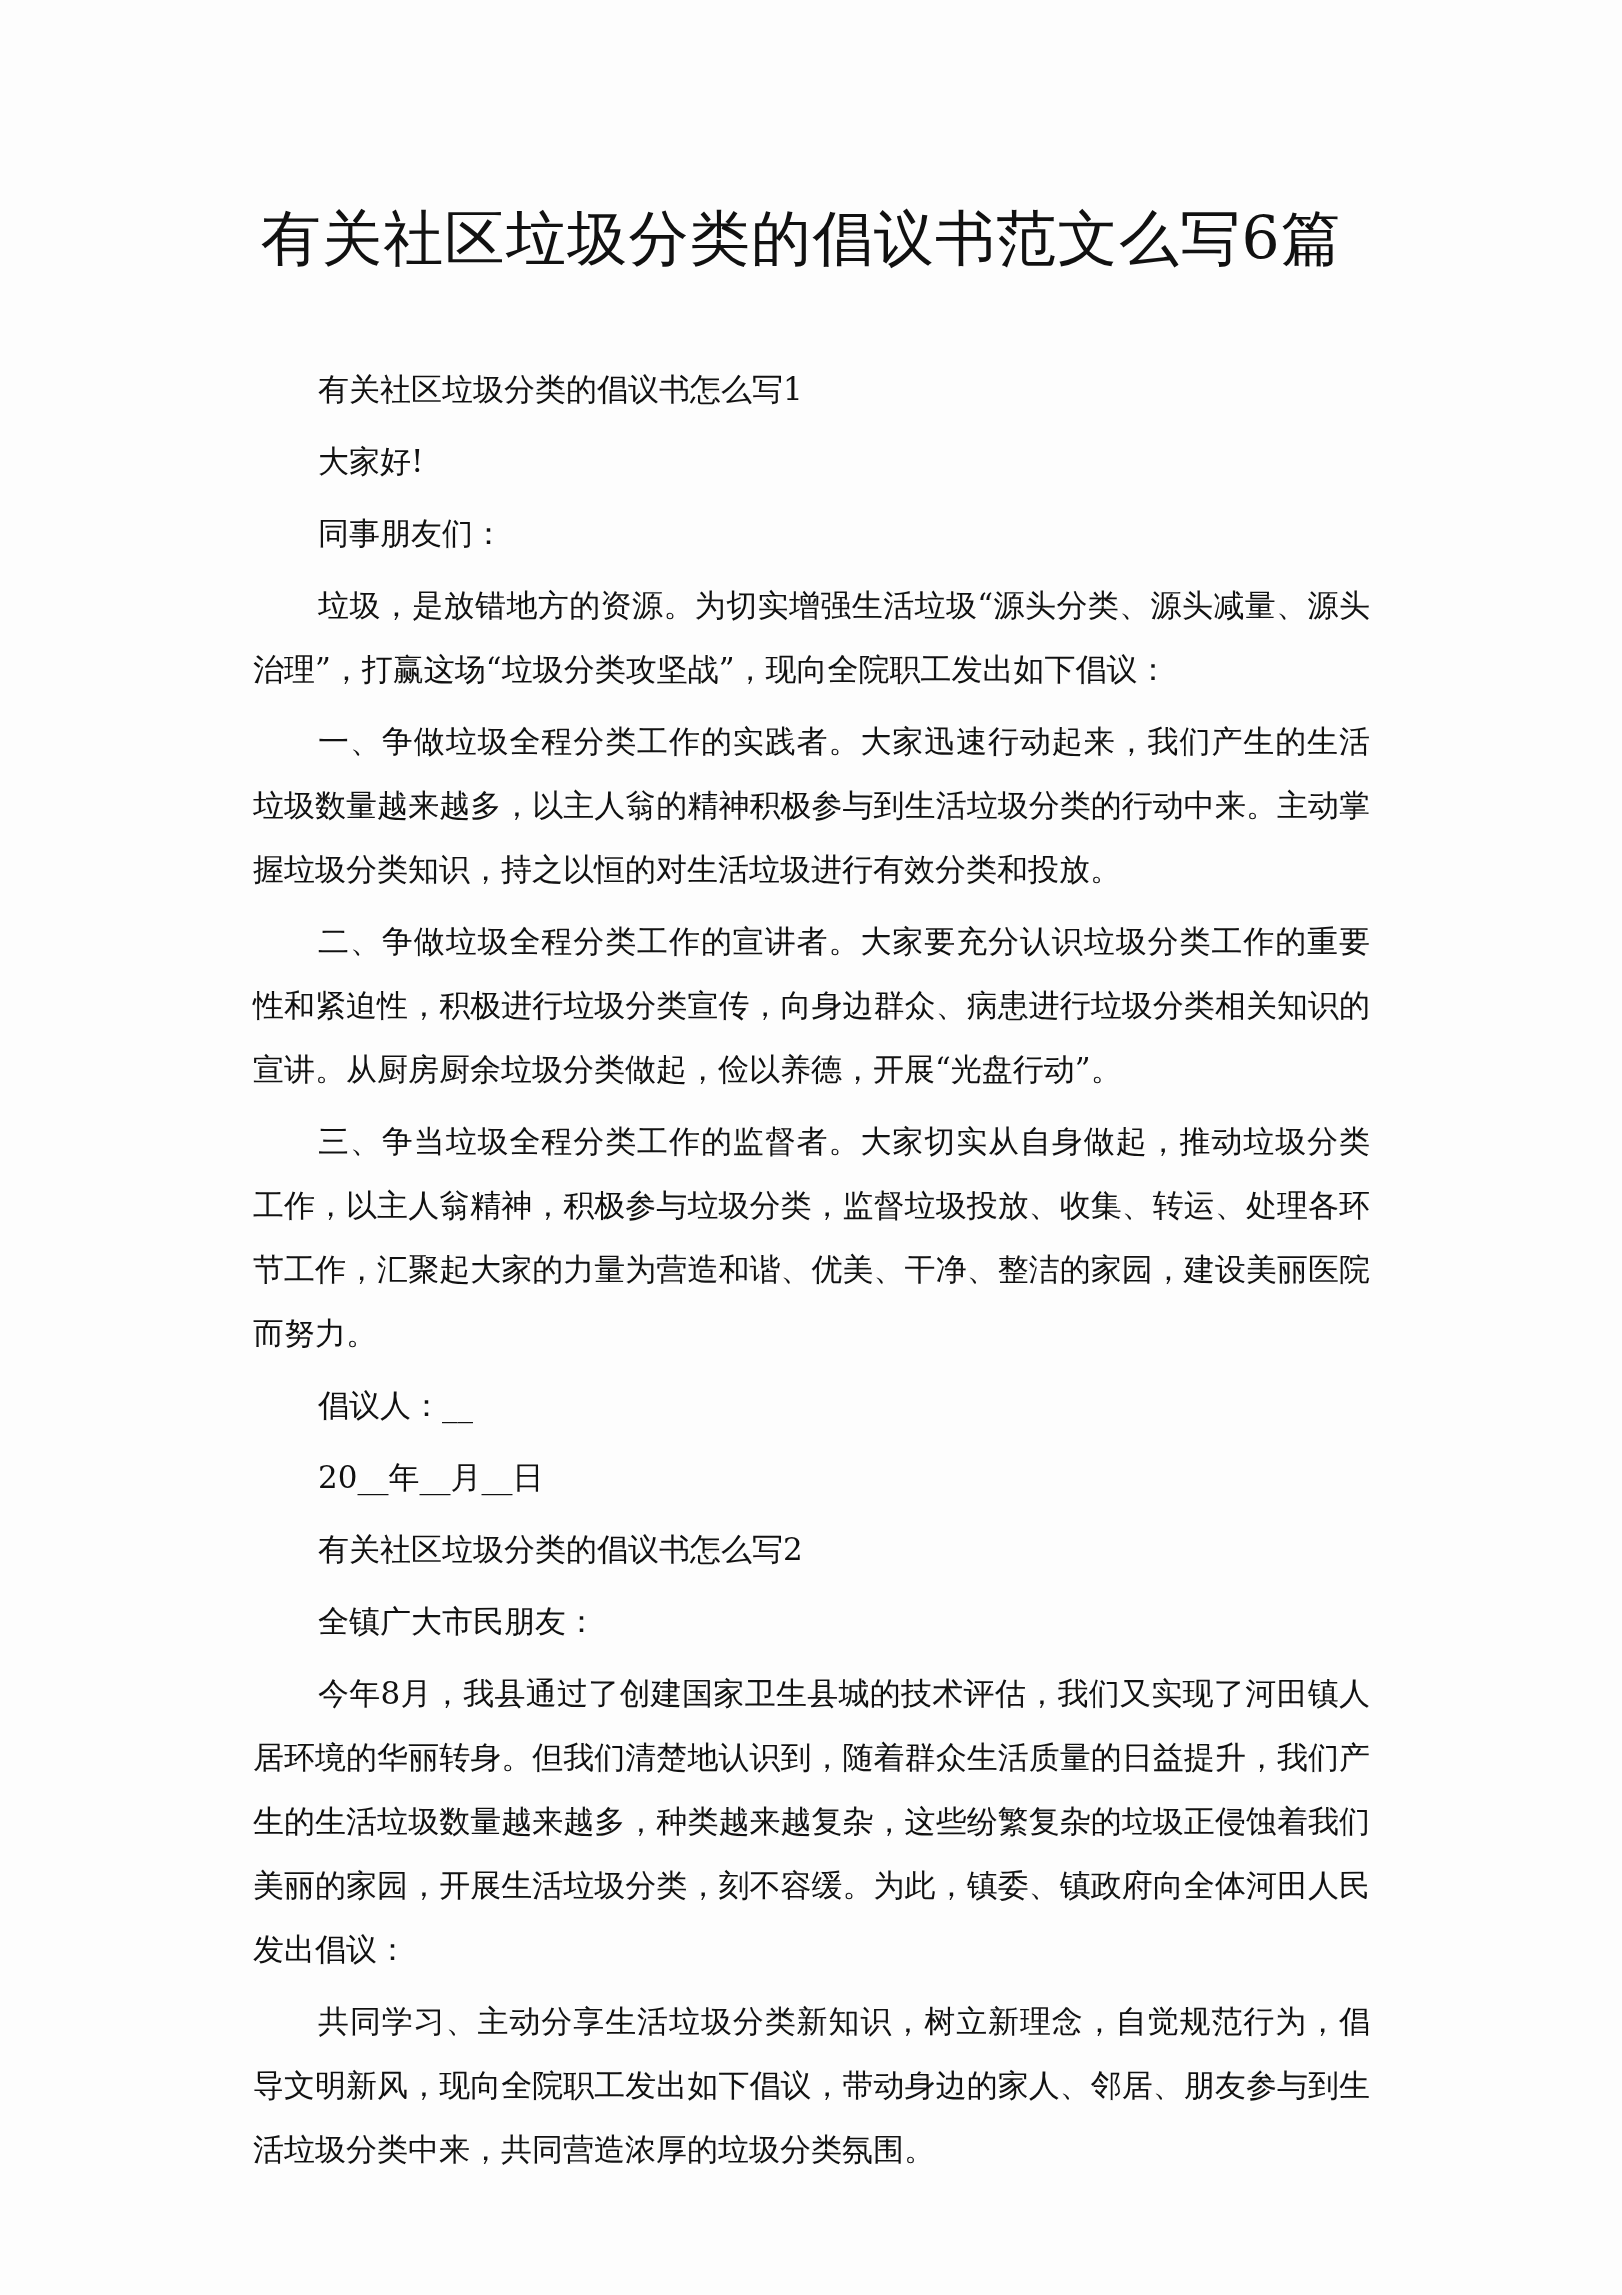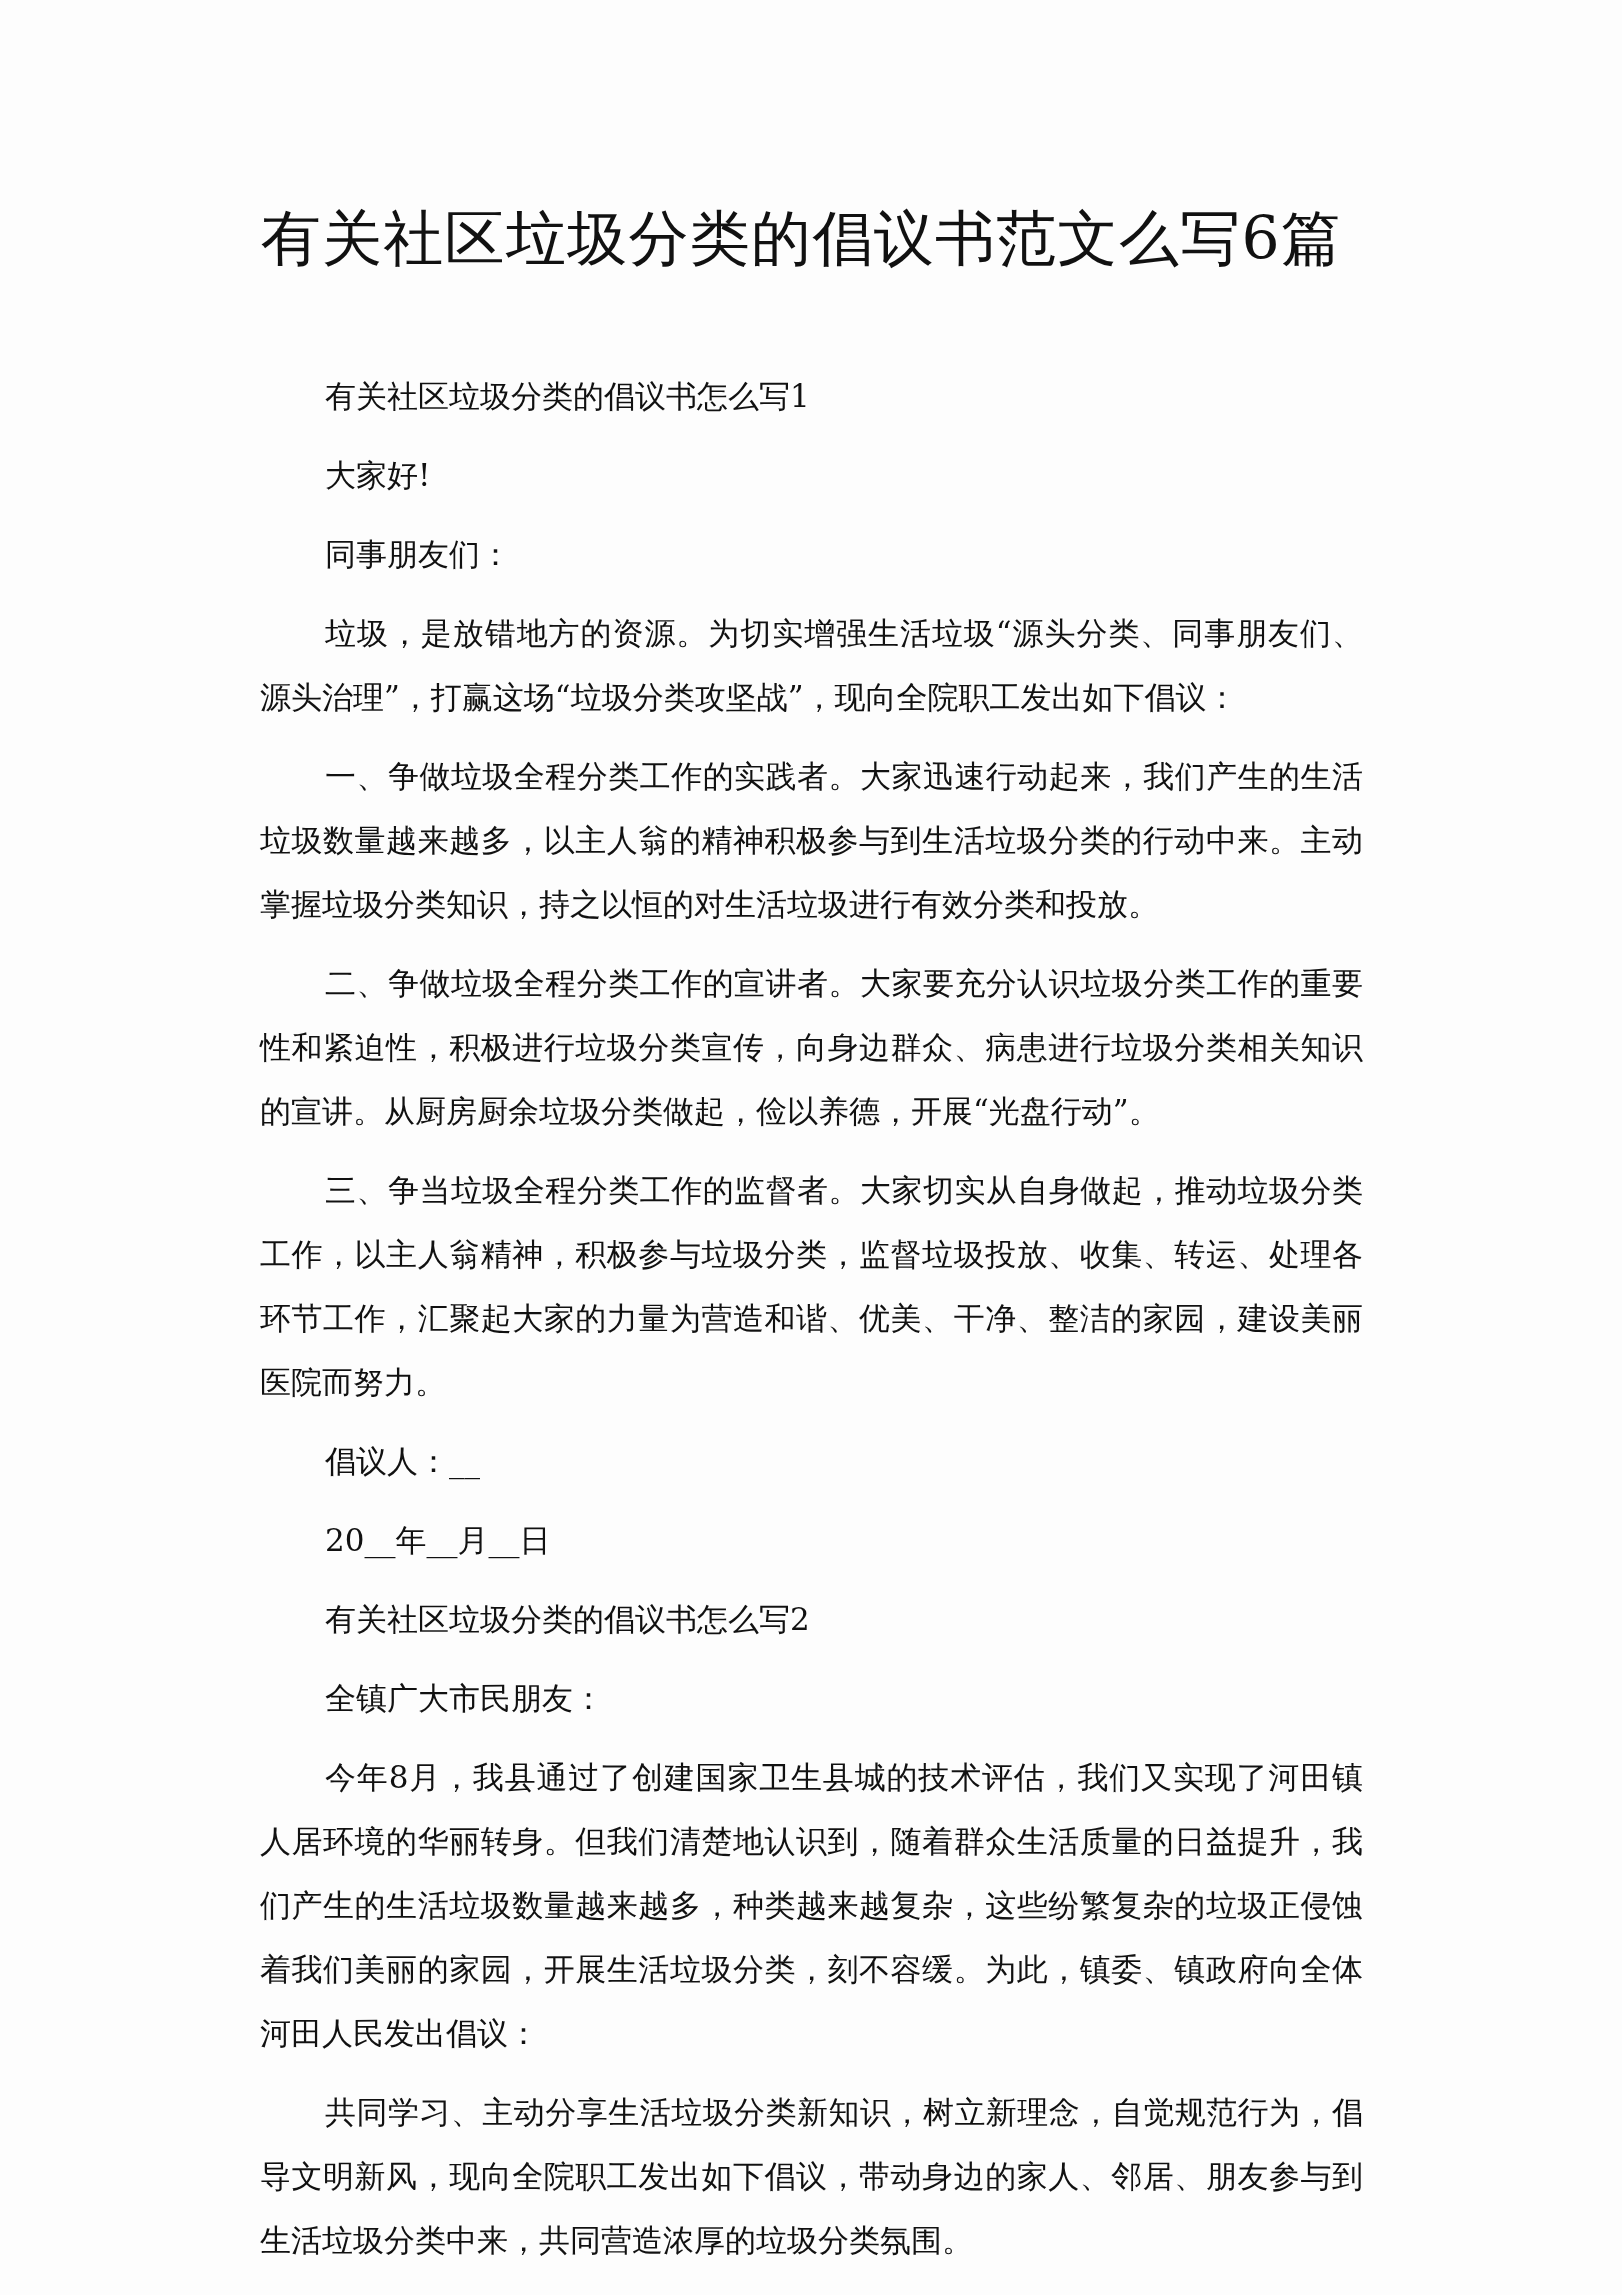--- a/index.html
+++ b/index.html
@@ -39,35 +39,35 @@
       position: absolute;
       top: 349px;
       left: 245px;
       width: 1133px;
       font-size: 31px;
       line-height: 64px;
       text-align: justify;
       text-justify: inter-character;
     }
     .para {
-      margin: 15px;
+      margin: 8px;
       text-indent: 65px;
     }
   </style>
 </head>
 <body>
 
 <div class="page">
   <h1 class="title">有关社区垃圾分类的倡议书范文么写6篇</h1>
 
   <div class="body">
     <p class="para">有关社区垃圾分类的倡议书怎么写1</p>
     <p class="para">大家好!</p>
     <p class="para">同事朋友们：</p>
-    <p class="para">垃圾，是放错地方的资源。为切实增强生活垃圾“源头分类、同事朋友们、源头治理”，打赢这场“垃圾分类攻坚战”，现向全院职工发出如下倡议：</p>
+    <p class="para">垃圾，是放错地方的资源。为切实增强生活垃圾“源头分类、源头减量、源头治理”，打赢这场“垃圾分类攻坚战”，现向全院职工发出如下倡议：</p>
     <p class="para">一、争做垃圾全程分类工作的实践者。大家迅速行动起来，我们产生的生活垃圾数量越来越多，以主人翁的精神积极参与到生活垃圾分类的行动中来。主动掌握垃圾分类知识，持之以恒的对生活垃圾进行有效分类和投放。</p>
     <p class="para">二、争做垃圾全程分类工作的宣讲者。大家要充分认识垃圾分类工作的重要性和紧迫性，积极进行垃圾分类宣传，向身边群众、病患进行垃圾分类相关知识的宣讲。从厨房厨余垃圾分类做起，俭以养德，开展“光盘行动”。</p>
     <p class="para">三、争当垃圾全程分类工作的监督者。大家切实从自身做起，推动垃圾分类工作，以主人翁精神，积极参与垃圾分类，监督垃圾投放、收集、转运、处理各环节工作，汇聚起大家的力量为营造和谐、优美、干净、整洁的家园，建设美丽医院而努力。</p>
     <p class="para">倡议人：__</p>
     <p class="para">20__年__月__日</p>
     <p class="para">有关社区垃圾分类的倡议书怎么写2</p>
     <p class="para">全镇广大市民朋友：</p>
     <p class="para">今年8月，我县通过了创建国家卫生县城的技术评估，我们又实现了河田镇人居环境的华丽转身。但我们清楚地认识到，随着群众生活质量的日益提升，我们产生的生活垃圾数量越来越多，种类越来越复杂，这些纷繁复杂的垃圾正侵蚀着我们美丽的家园，开展生活垃圾分类，刻不容缓。为此，镇委、镇政府向全体河田人民发出倡议：</p>
     <p class="para">共同学习、主动分享生活垃圾分类新知识，树立新理念，自觉规范行为，倡导文明新风，现向全院职工发出如下倡议，带动身边的家人、邻居、朋友参与到生活垃圾分类中来，共同营造浓厚的垃圾分类氛围。</p>
   </div>

